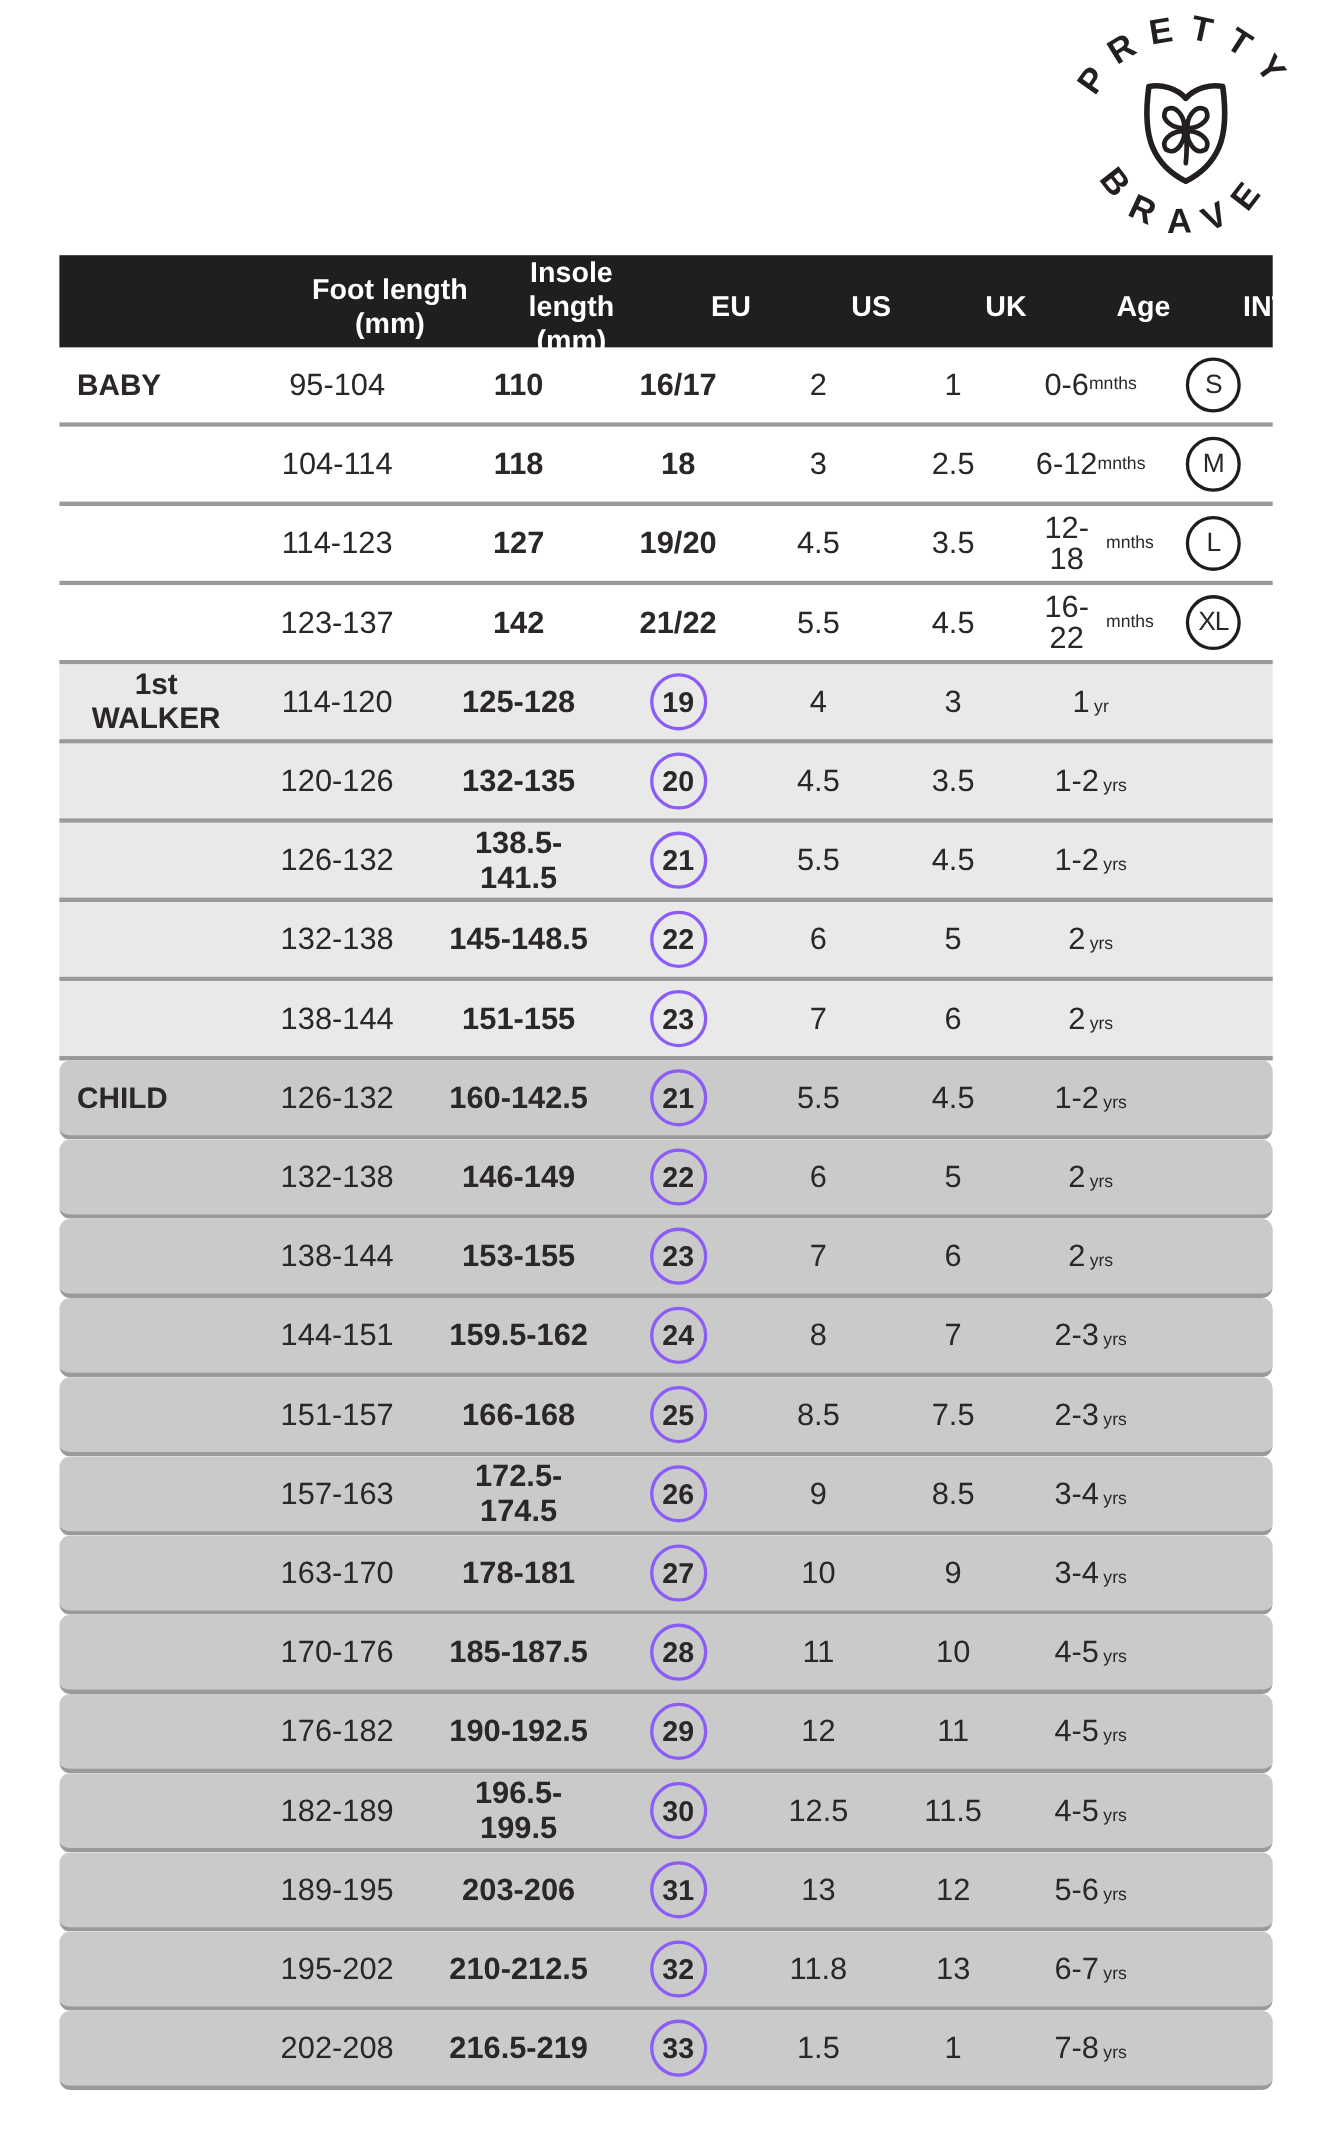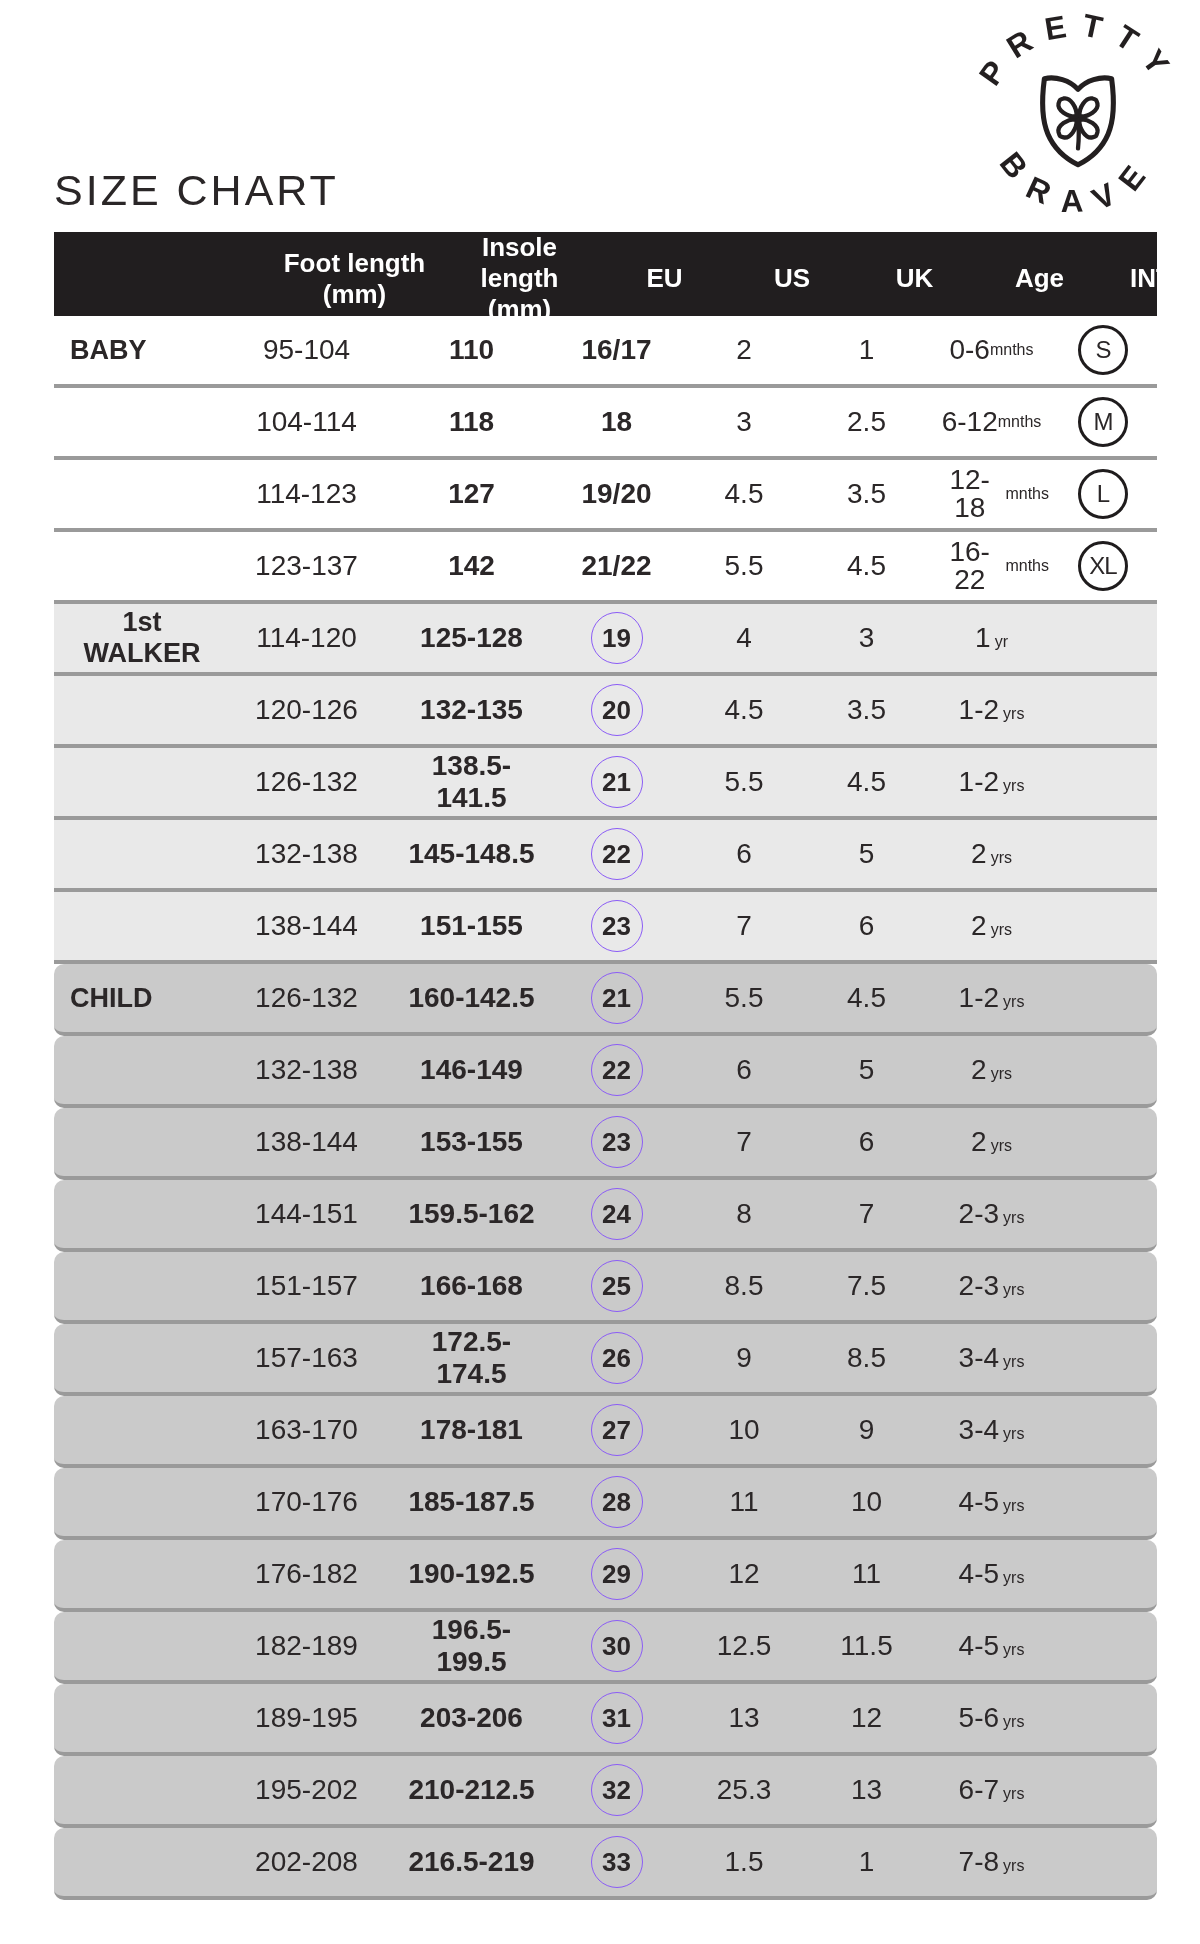--- a/index.html
+++ b/index.html
@@ -45,39 +45,38 @@
   .row.baby{background:var(--baby-bg);}
   .row.walker{background:var(--walker-bg);}
   .row.child{background:var(--child-bg);border-radius:10px;}
 
   .cell{display:flex;align-items:center;justify-content:center;
         font-size:28px;font-weight:400;text-align:center;color:var(--ink);}
   .cell.cat{justify-content:flex-start;padding-left:16px;font-weight:700;font-size:27px;}
   .cell.insole{font-weight:700;}
   .eu-plain{font-weight:700;}
   .eu-circle{
-    width:52px;height:52px;border:1px solid #8b5cf6;border-radius:50%;
+    width:52px;height:52px;border:3px solid #8b5cf6;border-radius:50%;
     display:flex;align-items:center;justify-content:center;
     font-size:26px;font-weight:700;
   }
   .int-circle{
     width:50px;height:50px;border:3px solid #1f1c1d;border-radius:50%;
     display:flex;align-items:center;justify-content:center;
     font-size:24px;font-weight:500;letter-spacing:-1px;
   }
   .age-stack{display:flex;align-items:center;line-height:28px;}
   .age-stack .age-unit{font-size:16px;line-height:18px;}
   .age-inline .age-unit{font-size:16px;margin-left:4px;}
 </style>
 </head>
 <body>
 
 <div class="page">
 
-  <div class="page-title">SIZE CHART</div>
 
   <svg class="logo" viewBox="0 0 220 220" fill="none">
     <defs>
       <path id="arcTop" d="M 22,112 A 88,88 0 0 1 198,112"></path>
       <path id="arcBottom" d="M 26,112 A 84,84 0 0 0 194,112"></path>
     </defs>
     <text font-family="Liberation Sans, sans-serif" font-size="31" font-weight="700" letter-spacing="13" fill="#231f20">
       <textPath href="#arcTop" startOffset="50%" text-anchor="middle">PRETTY</textPath>
     </text>
     <text font-family="Liberation Sans, sans-serif" font-size="31" font-weight="700" letter-spacing="17" fill="#231f20">
@@ -413,21 +412,21 @@
           </div>
           <div class="cell int"></div>
         </div>
         <div class="grid row child">
           <div class="cell cat"></div>
           <div class="cell foot">195-202</div>
           <div class="cell insole">210-212.5</div>
           <div class="cell eu">
             <span class="eu-circle">32</span>
           </div>
-          <div class="cell us">25.3</div>
+          <div class="cell us">11.8</div>
           <div class="cell uk">13</div>
           <div class="cell age">
             <span class="age-inline"><span class="age-main">6-7</span><span class="age-unit">yrs</span></span>
           </div>
           <div class="cell int"></div>
         </div>
         <div class="grid row child">
           <div class="cell cat"></div>
           <div class="cell foot">202-208</div>
           <div class="cell insole">216.5-219</div>

